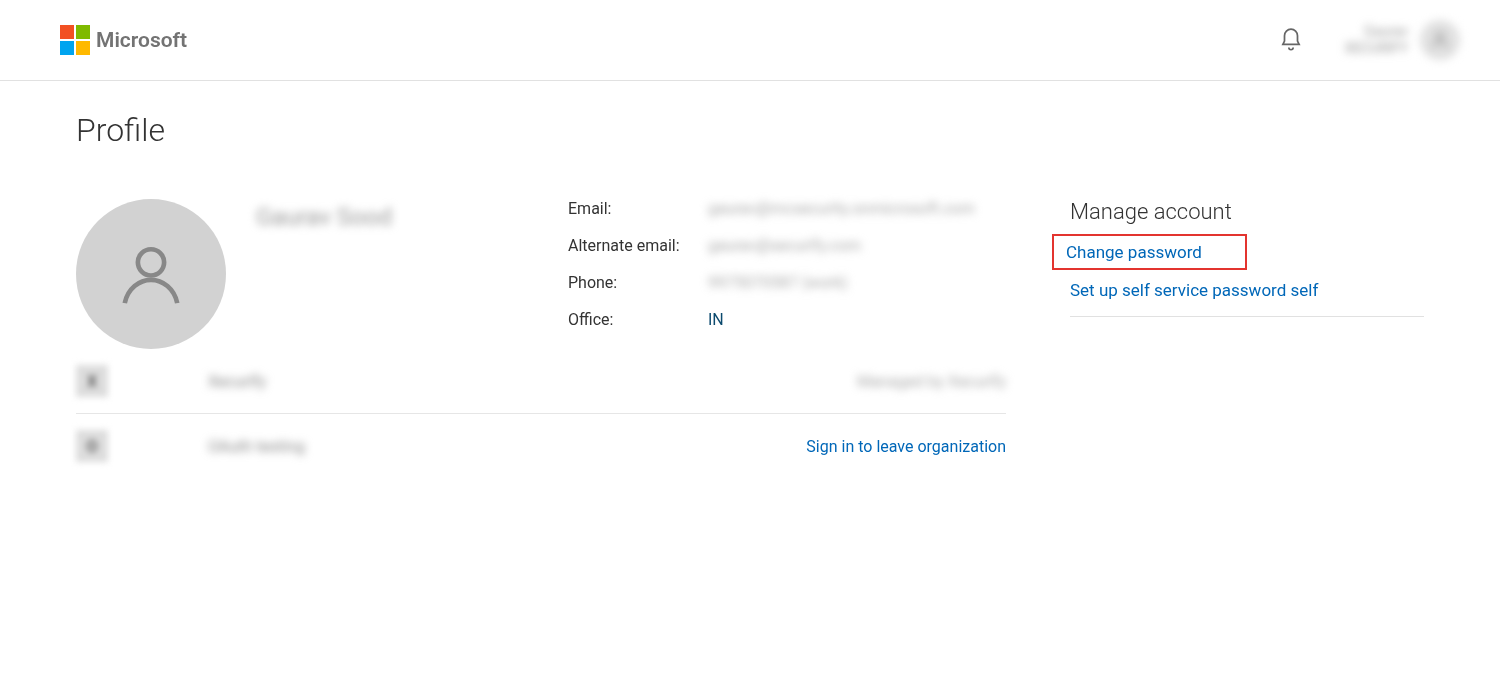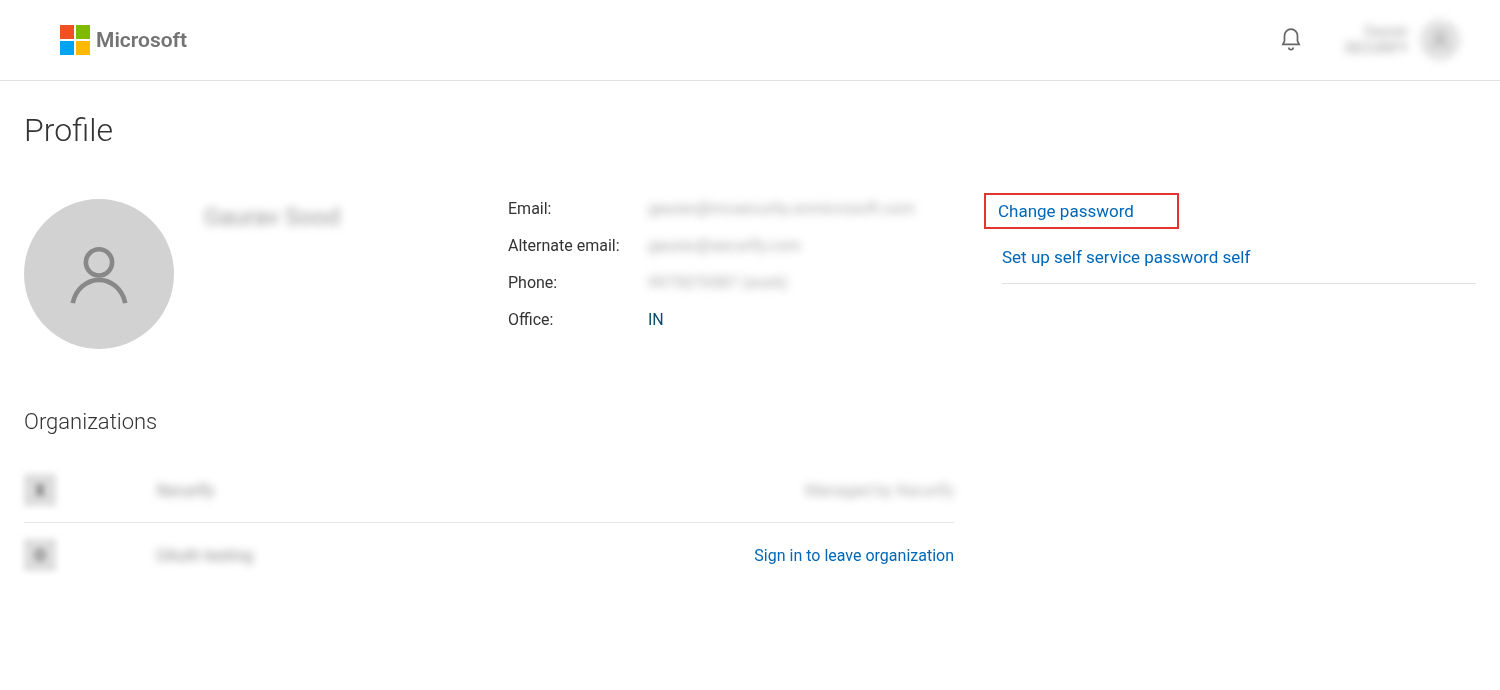--- a/index.html
+++ b/index.html
@@ -61,32 +61,32 @@
   }
   .user-texts { text-align: right; font-size: 14px; line-height: 1.2; }
   .user-avatar {
     width: 40px; height: 40px; border-radius: 50%;
     background: #e1e1e1;
     display: flex; align-items: center; justify-content: center;
   }
 
   
   .content {
-    padding: 30px 24px;
+    padding: 30px 76px;
   }
   .page-title {
     font-size: 32px;
     font-weight: 300;
     color: #333;
     margin-bottom: 50px;
   }
   .profile-row {
     display: flex;
     align-items: flex-start;
-    gap: 4px;
+    gap: 12px;
   }
   .left-col {
     display: flex;
     align-items: flex-start;
     gap: 30px;
     flex: 0 0 480px;
   }
   .big-avatar {
     width: 150px; height: 150px; border-radius: 50%;
     background: #d2d2d2;
@@ -127,21 +127,21 @@
     flex-direction: column;
   }
   .manage-link {
     color: #0067b8;
     font-size: 17px;
     padding: 8px 0;
   }
   .highlight-box {
     border: 2px solid #e3342f;
     padding: 6px 12px;
-    margin: -6px 0 10px -18px;
+    margin: -6px 0 2px -18px;
     width: 195px;
   }
   .link-group-top { border-bottom: 1px solid #e1e1e1; padding-bottom: 8px; margin-bottom: 10px; }
 
   
   .orgs-title {
     font-size: 22px;
     font-weight: 300;
     color: #333;
     margin-top: 60px;
@@ -235,31 +235,31 @@
         <span class="contact-label">Phone:</span>
         <span class="contact-value blurred">9975070587 (work)</span>
       </div>
       <div class="contact-row">
         <span class="contact-label">Office:</span>
         <span class="contact-value">IN</span>
       </div>
     </div>
 
     <div class="manage-col">
+      <h2 class="manage-title">Manage account</h2>
       <div class="manage-links link-group-top">
         <div class="highlight-box">
           <a href="#" class="manage-link" style="padding:0">Change password</a>
         </div>
         <a href="#" class="manage-link">Set up self service password self</a>
       </div>
     </div>
 
   </div>
 
-  <h2 class="orgs-title">Organizations</h2>
 
   <div class="org-row first">
     <div class="org-icon">X</div>
     <div class="org-name">Xecurify</div>
     <div class="org-action blurred">Managed by Xecurify</div>
   </div>
 
   <div class="org-row">
     <div class="org-icon">O</div>
     <div class="org-name">OAuth testing</div>

